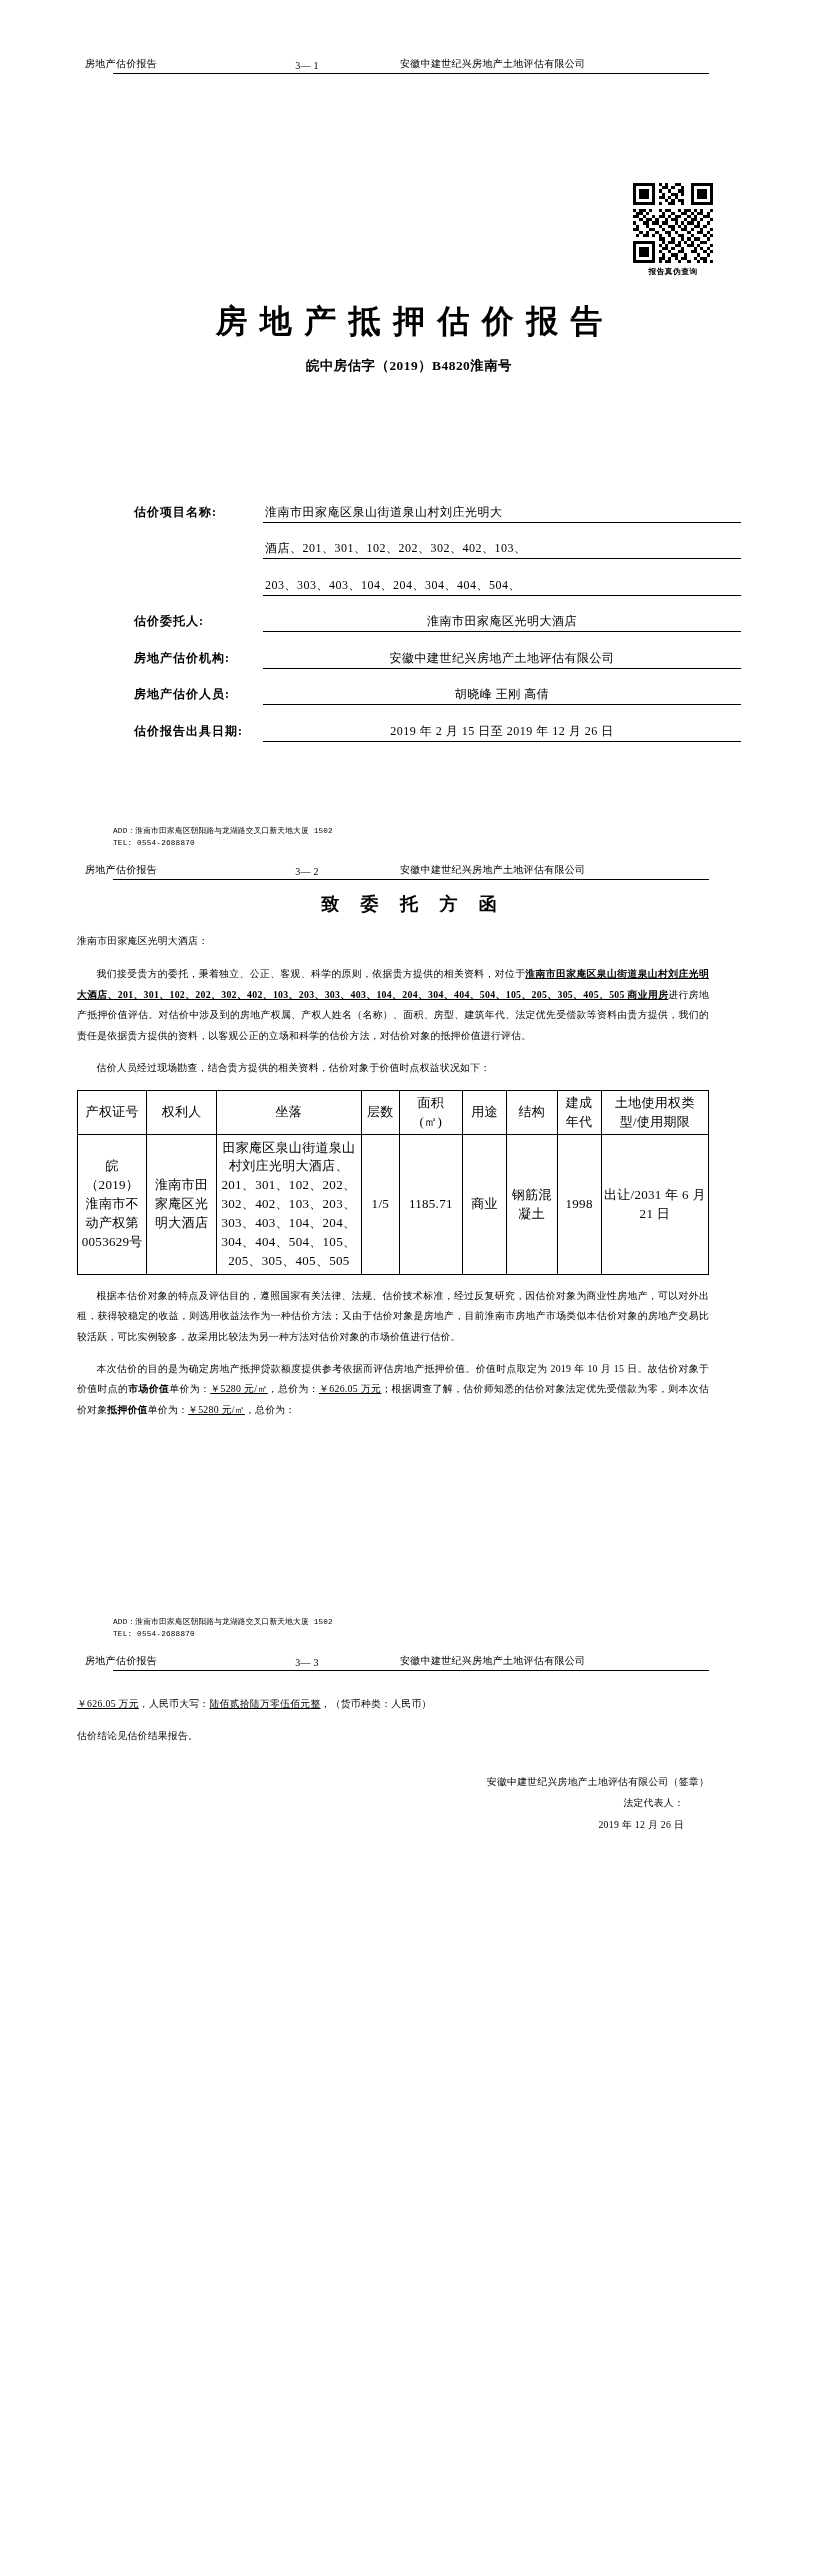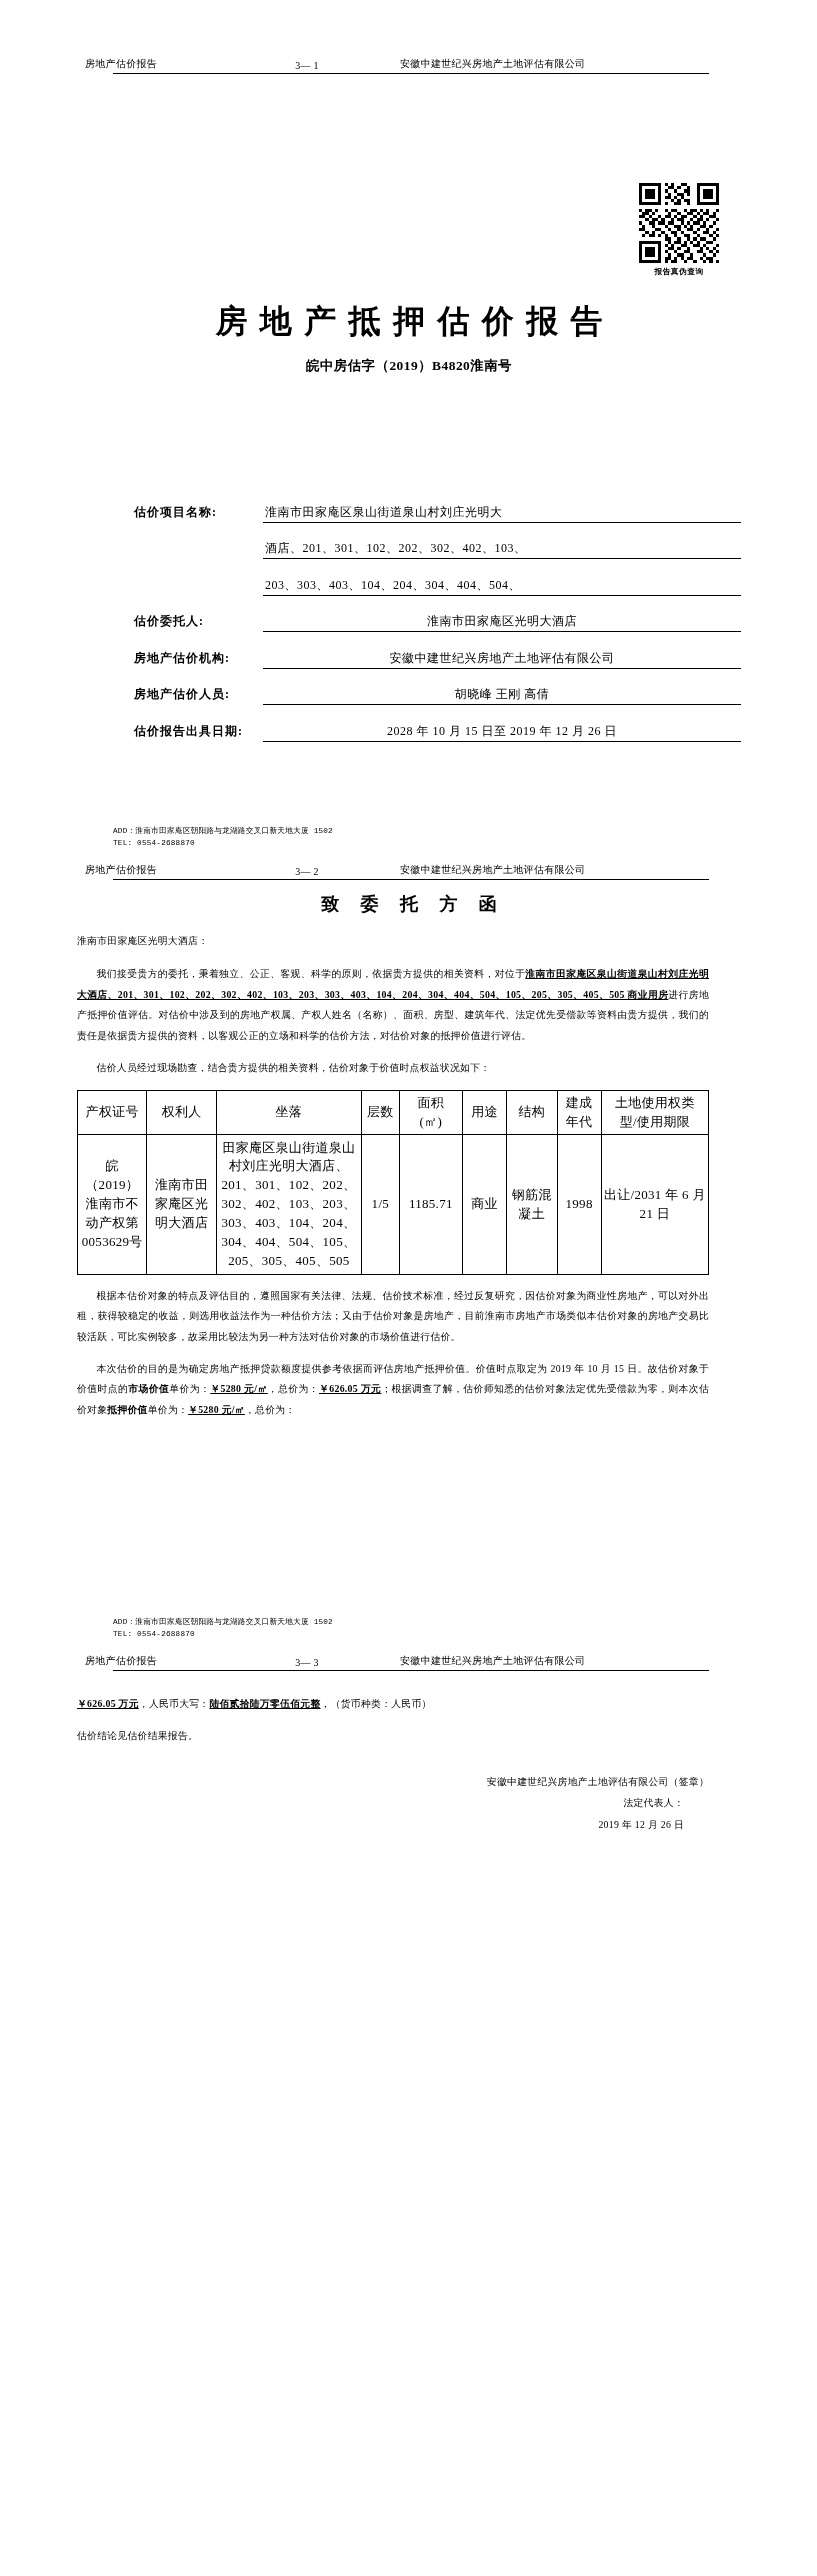--- a/index.html
+++ b/index.html
@@ -32,21 +32,21 @@
   .run-head .rh-mid   { flex: 0 0 134px; text-align: center; font-family:"Liberation Serif",serif; }
   .run-head .rh-right { flex: 1 1 auto; text-align: left; padding-left: 26px; }
   .head-rule {
     margin: 2.1px 109px 0 113px;
     border-bottom: 1.5px solid #000;
   }
 
   
   .qr-wrap {
     position: absolute;
-    right: 98px;
+    right: 104px;
     top: 183px;
     width: 82px;
     text-align: center;
   }
   .qr-box {
     width: 80px;
     height: 80px;
     image-rendering: pixelated;
   }
   .qr-caption {
@@ -139,21 +139,21 @@
   .body-wrap {
     margin: 0 109px 0 77px;
     font-size: 9.8px;
     line-height: 2.1;
     text-align: justify;
     letter-spacing: 0.3px;
   }
   .salutation { margin: 0 0 12.4px 0; }
   .para { margin: 0 0 11.3px 0; text-indent: 2em; }
   .para.noindent { text-indent: 0; }
-  .u  { text-decoration: underline; font-weight: bold; }
+  .u  { text-decoration: underline; }
   .ub { text-decoration: underline; font-weight: bold; }
   .b  { font-weight: bold; }
 
   
   table.prop {
     border-collapse: collapse;
     width: 100%;
     margin: 7.2px 0 11.3px 0;
     font-size: 13px;
     line-height: 1.45;
@@ -401,21 +401,21 @@
       <span class="form-value">安徽中建世纪兴房地产土地评估有限公司</span>
     </div>
 
     <div class="form-row">
       <span class="form-label">房地产估价人员:</span>
       <span class="form-value">胡晓峰     王刚     高倩</span>
     </div>
 
     <div class="form-row">
       <span class="form-label">估价报告出具日期:</span>
-      <span class="form-value">2028 年 10 月 15 日至 2019 年 12 月 26 日</span>
+      <span class="form-value">2019 年 2 月 15 日至 2019 年 12 月 26 日</span>
     </div>
 
   </div>
 
   <div style="height:67px"></div>
 
   <div class="addr-foot">
     <div>ADD：淮南市田家庵区朝阳路与龙湖路交叉口新天地大厦 1502</div>
     <div>TEL: 0554-2688870</div>
   </div>

